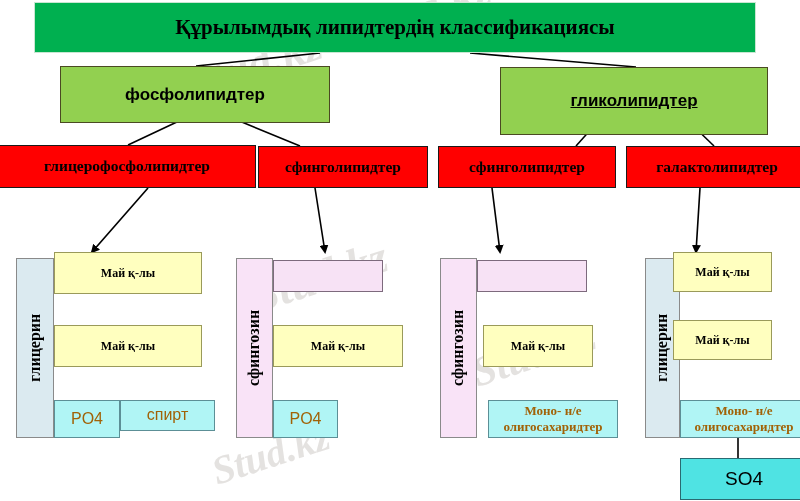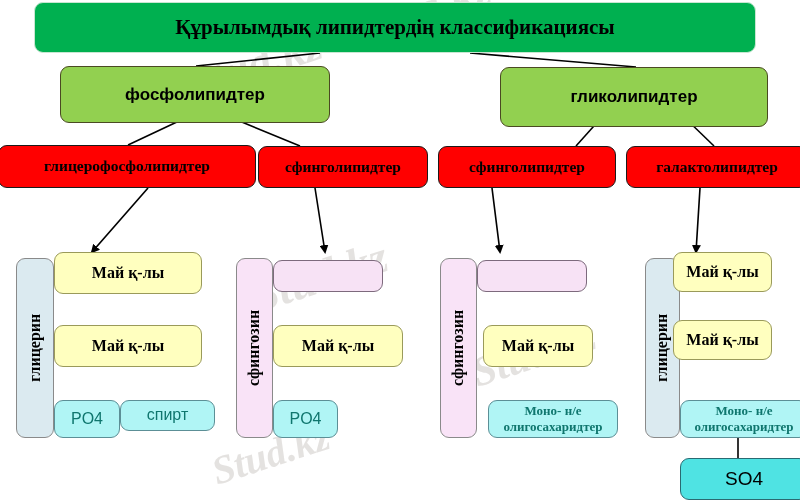--- a/index.html
+++ b/index.html
@@ -16,42 +16,41 @@
     font-family: "Liberation Sans", sans-serif;
   }
   .box {
     position: absolute;
     box-sizing: border-box;
     display: flex;
     align-items: center;
     justify-content: center;
     text-align: center;
     line-height: 1.05;
-    border-radius: 9px;
   }
   
   #title-banner {
     left: 34px; top: 2px; width: 722px; height: 51px;
     background: #00b050;
     border: 1px solid #c8e6d2;
     color: #000000;
     font-family: "Liberation Serif", serif;
     font-weight: bold;
     font-size: 21px;
   }
   
   .lvl2 {
     background: #92d050;
     border: 1px solid #4a4a22;
     font-weight: bold;
     font-size: 17px;
     color: #000;
   }
   #node-phospholipids { left: 60px; top: 66px; width: 270px; height: 57px; }
-  #node-glycolipids   { left: 500px; top: 67px; width: 268px; height: 60px; }
+  #node-glycolipids   { left: 500px; top: 67px; width: 268px; height: 68px; text-decoration: underline; }
   
   .lvl3 {
     background: #ff0000;
     border: 1px solid #1a1a1a;
     font-family: "Liberation Serif", serif;
     font-weight: bold;
     font-size: 15.5px;
     color: #000;
     white-space: nowrap;
     overflow: hidden;
@@ -70,33 +69,33 @@
     color: #000;
     border: 1px solid #8a8a8a;
   }
   .backbone-glycerin { background: #dbeaf0; }
   .backbone-sphingosine { background: #f9e3f7; }
   .fatty {
     background: #ffffbf;
     border: 1px solid #9a9a5a;
     font-family: "Liberation Serif", serif;
     font-weight: bold;
-    font-size: 16px;
+    font-size: 12px;
     color: #000;
   }
   .pinkblank {
     background: #f7e2f5;
     border: 1px solid #7d6a7d;
   }
   .headgroup {
     background: #b0f5f5;
     border: 1px solid #5c8f96;
     font-family: "Liberation Sans", sans-serif;
     font-size: 16px;
-    color: #0f766e;
+    color: #a16207;
   }
   .headgroup.serif {
     font-family: "Liberation Serif", serif;
     font-weight: bold;
     font-size: 13px;
     line-height: 1.2;
     padding: 0 2px;
     text-align: center;
   }
   #node-so4 {

